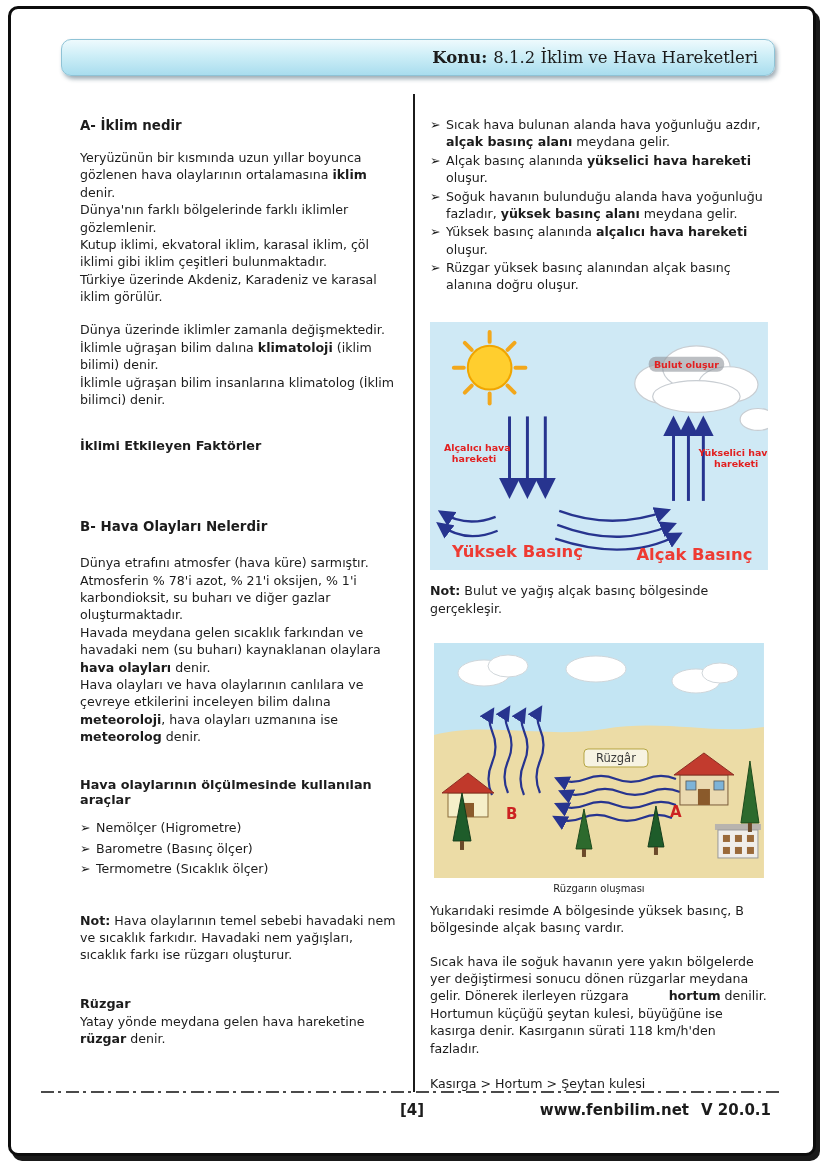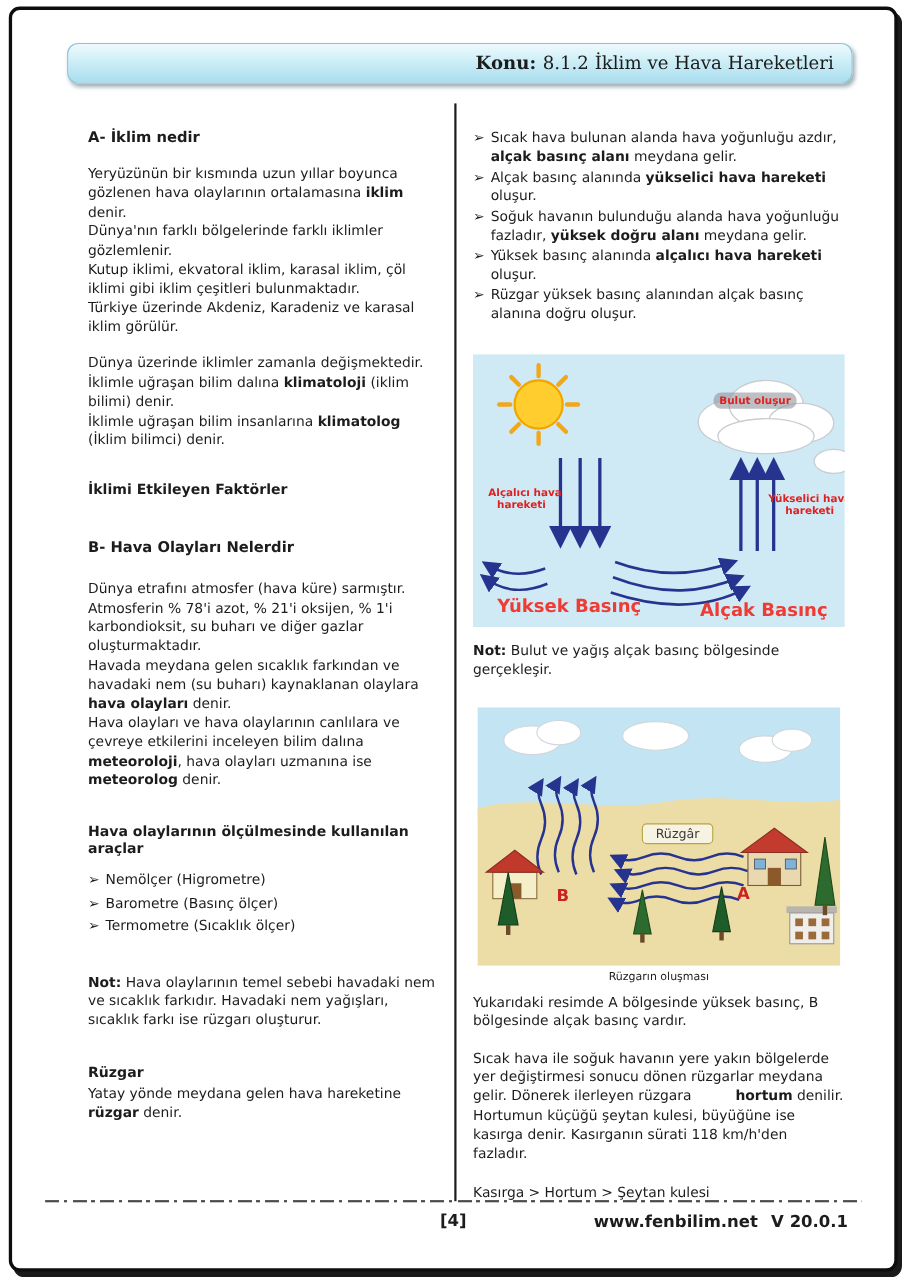--- a/index.html
+++ b/index.html
@@ -31,21 +31,21 @@
   .sec-title { font-size:13.4px; font-weight:bold; }
   .sub-title { font-size:12.8px; font-weight:bold; }
   p.rich, .num-list, .arrow-list { font-size:12.6px; line-height:1.38; }
   p.rich { white-space:pre-wrap; }
 
   .mt-a  { margin-top:24px; }
   .mt-p1 { margin-top:16px; }
   .mt-p2 { margin-top:16px; }
   .mt-f  { margin-top:30px; }
   .mt-fl { margin-top:16px; }
-  .mt-b  { margin-top:38px; }
+  .mt-b  { margin-top:66px; }
   .mt-bp { margin-top:20px; }
   .mt-t  { margin-top:32px; }
   .mt-tl { margin-top:12px; }
   .mt-n  { margin-top:34px; }
   .mt-w  { margin-top:32px; }
   .mt-wp { margin-top:2px; }
 
   .num-list { list-style:decimal; padding-left:20px; margin-left:2px; }
   .num-list li { margin:2px 0; }
 
@@ -91,21 +91,21 @@
   <div class="columns">
 
     <div class="col-left">
       <h3 class="sec-title mt-a">A- İklim nedir</h3>
       <p class="rich mt-p1"><span>Yeryüzünün bir kısmında uzun yıllar boyunca gözlenen hava olaylarının ortalamasına </span><span style="font-weight: bold;">iklim</span><span> denir.
 Dünya'nın farklı bölgelerinde farklı iklimler gözlemlenir.
 Kutup iklimi, ekvatoral iklim, karasal iklim, çöl iklimi gibi iklim çeşitleri bulunmaktadır.
 Türkiye üzerinde Akdeniz, Karadeniz ve karasal iklim görülür.</span></p>
       <p class="rich mt-p2"><span>Dünya üzerinde iklimler zamanla değişmektedir.
 İklimle uğraşan bilim dalına </span><span style="font-weight: bold;">klimatoloji</span><span> (iklim bilimi) denir.
-İklimle uğraşan bilim insanlarına </span><span style="font-weight: bold; text-align: center;">klimatolog</span><span> (İklim bilimci) denir.</span></p>
+İklimle uğraşan bilim insanlarına </span><span style="font-weight: normal; text-align: center;">klimatolog</span><span> (İklim bilimci) denir.</span></p>
 
       <h4 class="sub-title mt-f">İklimi Etkileyen Faktörler</h4>
 
       <h3 class="sec-title mt-b">B- Hava Olayları Nelerdir</h3>
       <p class="rich mt-bp"><span>Dünya etrafını atmosfer (hava küre) sarmıştır.
 Atmosferin % 78'i azot, % 21'i oksijen, % 1'i karbondioksit, su buharı ve diğer gazlar oluşturmaktadır.
 Havada meydana gelen sıcaklık farkından ve havadaki nem (su buharı) kaynaklanan olaylara </span><span style="font-weight: bold;">hava olayları</span><span> denir.
 Hava olayları ve hava olaylarının canlılara ve çevreye etkilerini inceleyen bilim dalına </span><span style="font-weight: bold;">meteoroloji</span><span>, hava olayları uzmanına ise </span><span style="font-weight: bold;">meteorolog</span><span> denir.</span></p>
 
       <h4 class="sub-title mt-t">Hava olaylarının ölçülmesinde kullanılan araçlar</h4>
@@ -137,21 +137,21 @@
         <li>
           <span class="am">➢</span>
           <span class="rt"><span>Sıcak hava bulunan alanda hava yoğunluğu azdır, </span><span style="font-weight: bold;">alçak basınç alanı</span><span> meydana gelir.</span></span>
         </li>
         <li>
           <span class="am">➢</span>
           <span class="rt"><span>Alçak basınç alanında </span><span style="font-weight: bold;">yükselici hava hareketi</span><span> oluşur.</span></span>
         </li>
         <li>
           <span class="am">➢</span>
-          <span class="rt"><span>Soğuk havanın bulunduğu alanda hava yoğunluğu fazladır, </span><span style="font-weight: bold;">yüksek doğru alanı</span><span> meydana gelir.</span></span>
+          <span class="rt"><span>Soğuk havanın bulunduğu alanda hava yoğunluğu fazladır, </span><span style="font-weight: bold;">yüksek basınç alanı</span><span> meydana gelir.</span></span>
         </li>
         <li>
           <span class="am">➢</span>
           <span class="rt"><span>Yüksek basınç alanında </span><span style="font-weight: bold;">alçalıcı hava hareketi</span><span> oluşur.</span></span>
         </li>
         <li>
           <span class="am">➢</span>
           <span class="rt"><span>Rüzgar yüksek basınç alanından alçak basınç alanına doğru oluşur.</span></span>
         </li>
       </ul>

